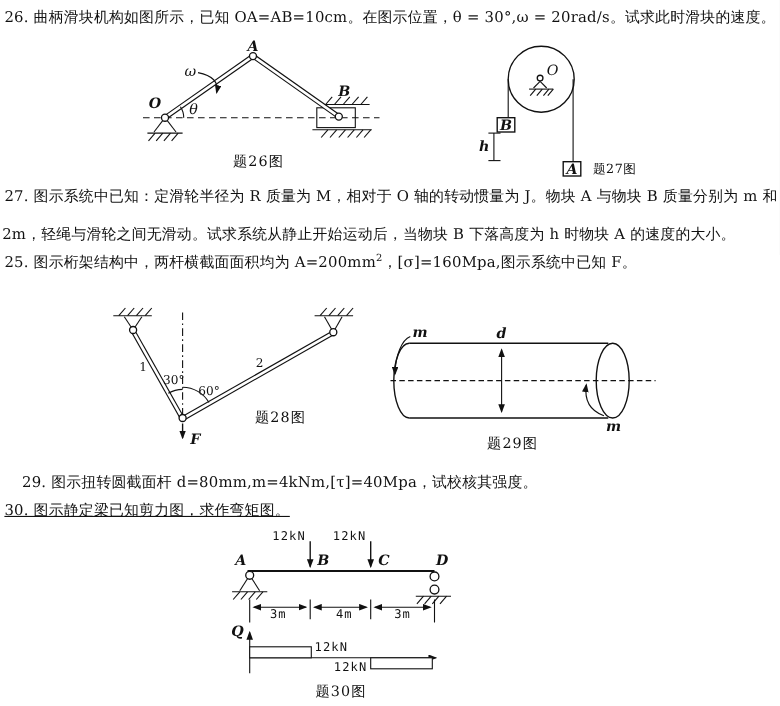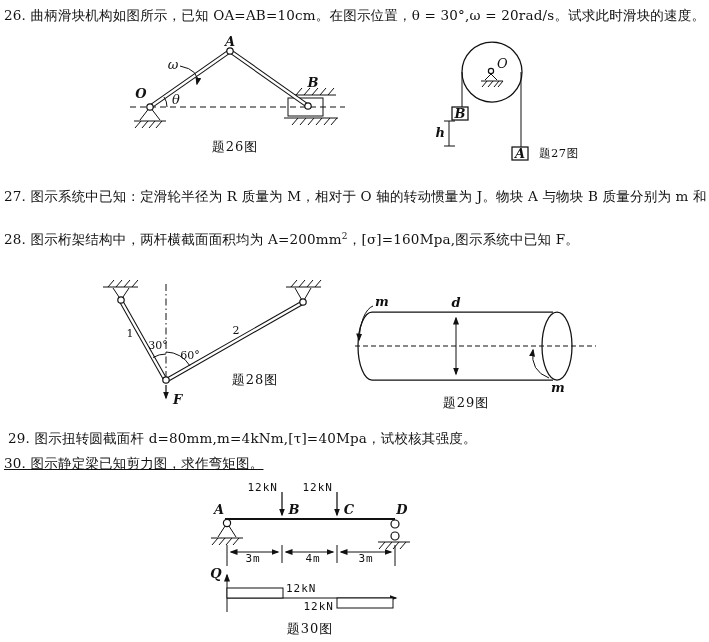--- a/index.html
+++ b/index.html
@@ -25,23 +25,24 @@
   .ang{font:11px "DejaVu Serif","Liberation Serif",serif;fill:#111;}
   .fillwhite{fill:#fff;stroke:#111;stroke-width:1.25;}
   .arrhead{fill:#111;}
 </style>
 </head>
 <body>
 
 <div class="page">
 
   <div class="qline" style="left:4px;top:7px;">26. 曲柄滑块机构如图所示，已知 OA=AB=10cm。在图示位置，θ = 30°,ω = 20rad/s。试求此时滑块的速度。</div>
-  <div class="qline" style="left:4px;top:188px;text-align:right;">27. 图示系统中已知：定滑轮半径为 R 质量为 M，相对于 O 轴的转动惯量为 J。物块 A 与物块 B 质量分别为 m 和</div>
-  <div class="qline" style="left:4px;top:230px;"><span>28. 图示桁架结构中，两杆横截面面积均为 A=</span><span class="wavy"><span>200mm</span><sup>2</sup></span><span>，[σ]=160Mpa,图示系统中已知 F。</span></div>
-  <div class="qline" style="left:8px;top:430px;">29. 图示扭转圆截面杆 d=80mm,m=4kNm,[τ]=40Mpa，试校核其强度。</div>
+  <div class="qline" style="left:4px;top:170px;text-align:right;">27. 图示系统中已知：定滑轮半径为 R 质量为 M，相对于 O 轴的转动惯量为 J。物块 A 与物块 B 质量分别为 m 和</div>
+  <div class="qline" style="left:2px;top:204px;">2m，轻绳与滑轮之间无滑动。试求系统从静止开始运动后，当物块 B 下落高度为 h 时物块 A 的速度的大小。</div>
+  <div class="qline" style="left:4px;top:230px;"><span>25. 图示桁架结构中，两杆横截面面积均为 A=</span><span class="wavy"><span>200mm</span><sup>2</sup></span><span>，[σ]=160Mpa,图示系统中已知 F。</span></div>
+  <div class="qline" style="left:20px;top:430px;">29. 图示扭转圆截面杆 d=80mm,m=4kNm,[τ]=40Mpa，试校核其强度。</div>
   <div class="qline" style="left:4px;top:455px;text-decoration:underline;">30. 图示静定梁已知剪力图，求作弯矩图。</div>
 
   <svg style="left:125px;top:32px;" width="225" height="126" viewBox="125 32 225 126">
     <defs>
       <marker id="f26" markerWidth="8" markerHeight="6" refX="6.5" refY="3" orient="auto" markerUnits="userSpaceOnUse">
         <path d="M0,0 L8,3 L0,6 Z" class="arrhead"></path>
       </marker>
     </defs>
     <line x1="130" y1="107" x2="345" y2="107" class="dash"></line>
 

